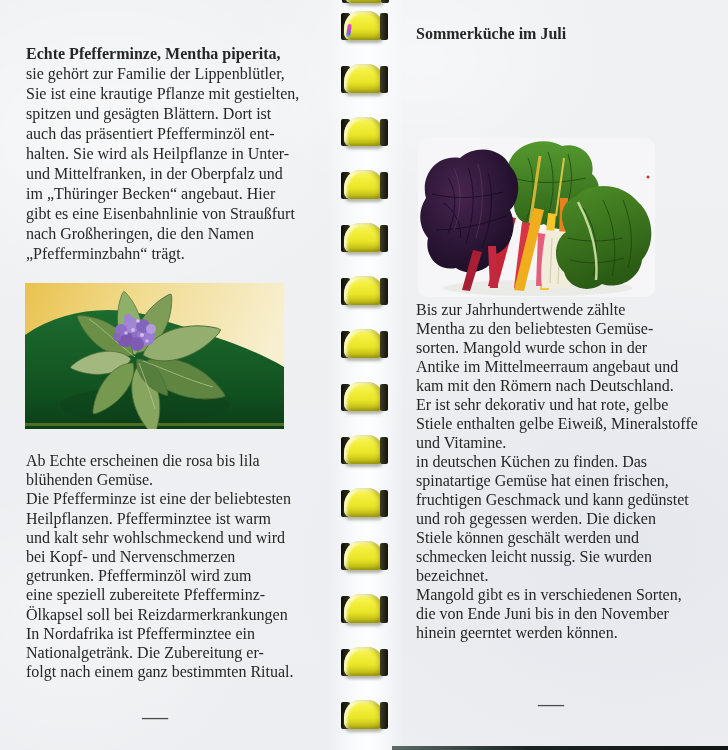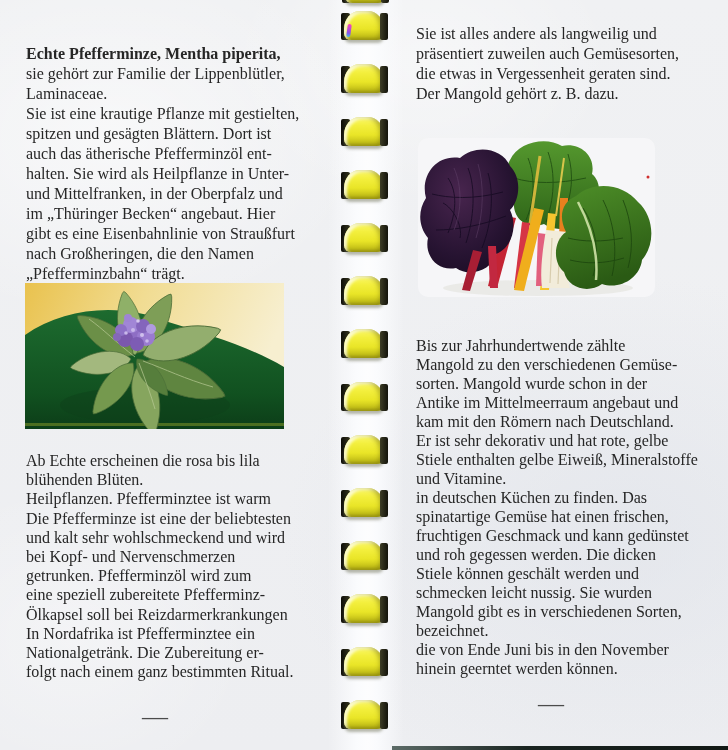--- a/index.html
+++ b/index.html
@@ -41,21 +41,21 @@
     background:linear-gradient(180deg,#ff30c8,#7d44ff 70%,#35bdff);
   }
   .ring-top { position:absolute; left:342px; top:-26px; }
   
   .col { position:absolute; font-size:16px; }
   .heading { font-weight:bold; line-height:20px; white-space:nowrap; }
   .lines .tline { white-space:nowrap; }
   .col-left-intro { left:26px; top:44px; line-height:20px;font-family:Liberation Serif, serif; }
   .left-body  { left:26px; top:451px; line-height:19.2px; }
   .col-right-intro { left:416px; top:24px; line-height:20px; }
-  .right-body { left:416px; top:300px; line-height:19px;margin-top:36px; }
+  .right-body { left:416px; top:300px; line-height:19px; }
   .divider { position:absolute; font-size:26px; line-height:26px; color:#4b4b4b; }
   .div-left  { left:142px; top:704px; }
   .div-right { left:538px; top:691px; }
   
   figure { margin:0; position:absolute; }
   .photo-mint  { left:25px;  top:283px; width:259px; height:146px; }
   .photo-chard { left:418px; top:138px; width:237px; height:159px; }
   figure svg { display:block; }
   
   .scan-edge { position:absolute; left:392px; right:0; bottom:0; height:4px;
@@ -145,24 +145,23 @@
         <span class="loop"></span>
         <i class="slot sr"></i>
       </div>
     </div>
 
   <section>
     <div class="col col-left-intro">
       <div class="heading">Echte Pfefferminze, Mentha piperita,</div>
       <div class="lines">
           <div class="tline">sie gehört zur Familie der Lippenblütler,</div>
-          <div class="tline">Laminaceae.</div>
           <div class="tline">Sie ist eine krautige Pflanze mit gestielten,</div>
           <div class="tline">spitzen und gesägten Blättern. Dort ist</div>
-          <div class="tline">auch das ätherische Pfefferminzöl ent-</div>
+          <div class="tline">auch das präsentiert Pfefferminzöl ent-</div>
           <div class="tline">halten. Sie wird als Heilpflanze in Unter-</div>
           <div class="tline">und Mittelfranken, in der Oberpfalz und</div>
           <div class="tline">im „Thüringer Becken“ angebaut. Hier</div>
           <div class="tline">gibt es eine Eisenbahnlinie von Straußfurt</div>
           <div class="tline">nach Großheringen, die den Namen</div>
           <div class="tline">„Pfefferminzbahn“ trägt.</div>
         </div>
     </div>
 
     <figure class="photo-mint">
@@ -215,44 +214,39 @@
           <circle cx="117" cy="52" r="2" fill="#cfc0ec"></circle>
           <circle cx="101" cy="50" r="1.8" fill="#c9b8ea"></circle>
           <circle cx="113" cy="38" r="1.8" fill="#d4c6ee"></circle>
           <circle cx="122" cy="58" r="1.8" fill="#c9b8ea"></circle>
         </g>
       </svg>
     </figure>
 
     <div class="col lines left-body">
         <div class="tline">Ab Echte erscheinen die rosa bis lila</div>
-        <div class="tline">blühenden Blüten.</div>
+        <div class="tline">blühenden Gemüse.</div>
+        <div class="tline">Die Pfefferminze ist eine der beliebtesten</div>
         <div class="tline">Heilpflanzen. Pfefferminztee ist warm</div>
-        <div class="tline">Die Pfefferminze ist eine der beliebtesten</div>
         <div class="tline">und kalt sehr wohlschmeckend und wird</div>
         <div class="tline">bei Kopf- und Nervenschmerzen</div>
         <div class="tline">getrunken. Pfefferminzöl wird zum</div>
         <div class="tline">eine speziell zubereitete Pfefferminz-</div>
         <div class="tline">Ölkapsel soll bei Reizdarmerkrankungen</div>
         <div class="tline">In Nordafrika ist Pfefferminztee ein</div>
         <div class="tline">Nationalgetränk. Die Zubereitung er-</div>
         <div class="tline">folgt nach einem ganz bestimmten Ritual.</div>
       </div>
 
     <div class="divider div-left">—</div>
   </section>
 
   <section>
     <div class="col col-right-intro">
-      <div class="lines">
-          <div class="tline">Sie ist alles andere als langweilig und</div>
-          <div class="tline">präsentiert zuweilen auch Gemüsesorten,</div>
-          <div class="tline">die etwas in Vergessenheit geraten sind.</div>
-          <div class="tline">Der Mangold gehört z. B. dazu.</div>
-        </div>
+      <div class="heading">Sommerküche im Juli</div>
     </div>
 
     <figure class="photo-chard">
       <svg width="237" height="159" viewBox="0 0 237 159">
         <defs>
           <radialGradient id="purp" cx="0.4" cy="0.35" r="0.8">
             <stop offset="0" stop-color="#48254e"></stop>
             <stop offset="0.65" stop-color="#261331"></stop>
             <stop offset="1" stop-color="#180b20"></stop>
           </radialGradient>
@@ -314,35 +308,35 @@
           <path d="M150,100 C165,104 185,104 205,100"></path>
           <path d="M152,122 C168,126 186,126 206,120"></path>
         </g>
         <path d="M160,64 C175,92 180,120 178,142" stroke="#cfe2a6" stroke-width="2.5" fill="none" opacity="0.9"></path>
         <circle cx="230" cy="39" r="1.5" fill="#d03030"></circle>
       </svg>
     </figure>
 
     <div class="col lines right-body">
         <div class="tline">Bis zur Jahrhundertwende zählte</div>
-        <div class="tline">Mangold zu den verschiedenen Gemüse-</div>
+        <div class="tline">Mentha zu den beliebtesten Gemüse-</div>
         <div class="tline">sorten. Mangold wurde schon in der</div>
         <div class="tline">Antike im Mittelmeerraum angebaut und</div>
         <div class="tline">kam mit den Römern nach Deutschland.</div>
         <div class="tline">Er ist sehr dekorativ und hat rote, gelbe</div>
         <div class="tline">Stiele enthalten gelbe Eiweiß, Mineralstoffe</div>
         <div class="tline">und Vitamine.</div>
         <div class="tline">in deutschen Küchen zu finden. Das</div>
         <div class="tline">spinatartige Gemüse hat einen frischen,</div>
         <div class="tline">fruchtigen Geschmack und kann gedünstet</div>
         <div class="tline">und roh gegessen werden. Die dicken</div>
         <div class="tline">Stiele können geschält werden und</div>
         <div class="tline">schmecken leicht nussig. Sie wurden</div>
+        <div class="tline">bezeichnet.</div>
         <div class="tline">Mangold gibt es in verschiedenen Sorten,</div>
-        <div class="tline">bezeichnet.</div>
         <div class="tline">die von Ende Juni bis in den November</div>
         <div class="tline">hinein geerntet werden können.</div>
       </div>
 
     <div class="divider div-right">—</div>
   </section>
 
   <div class="scan-edge"></div>
 </div>
 

